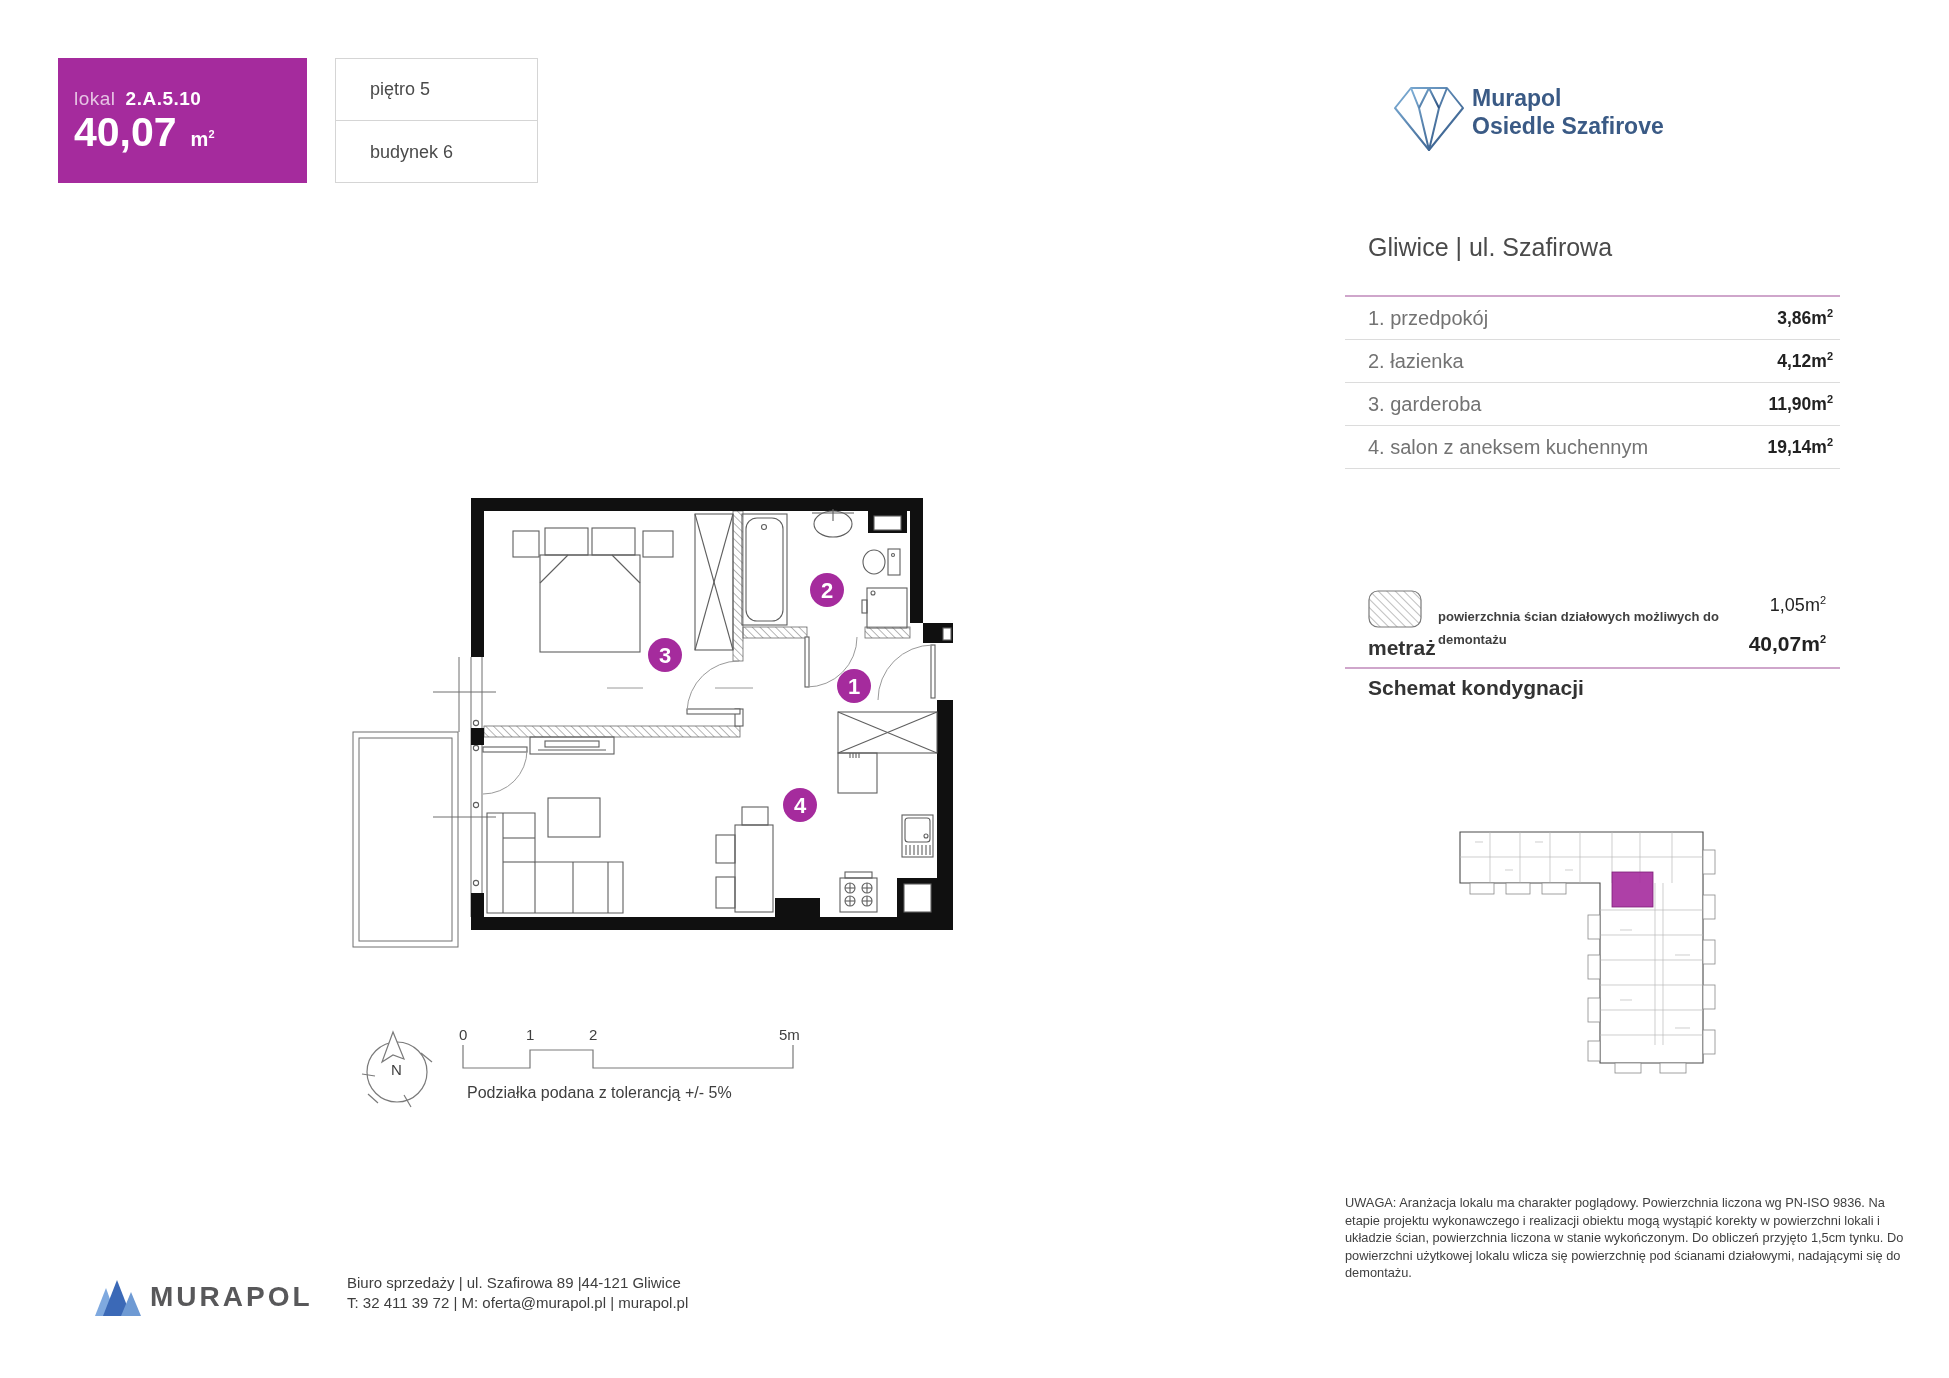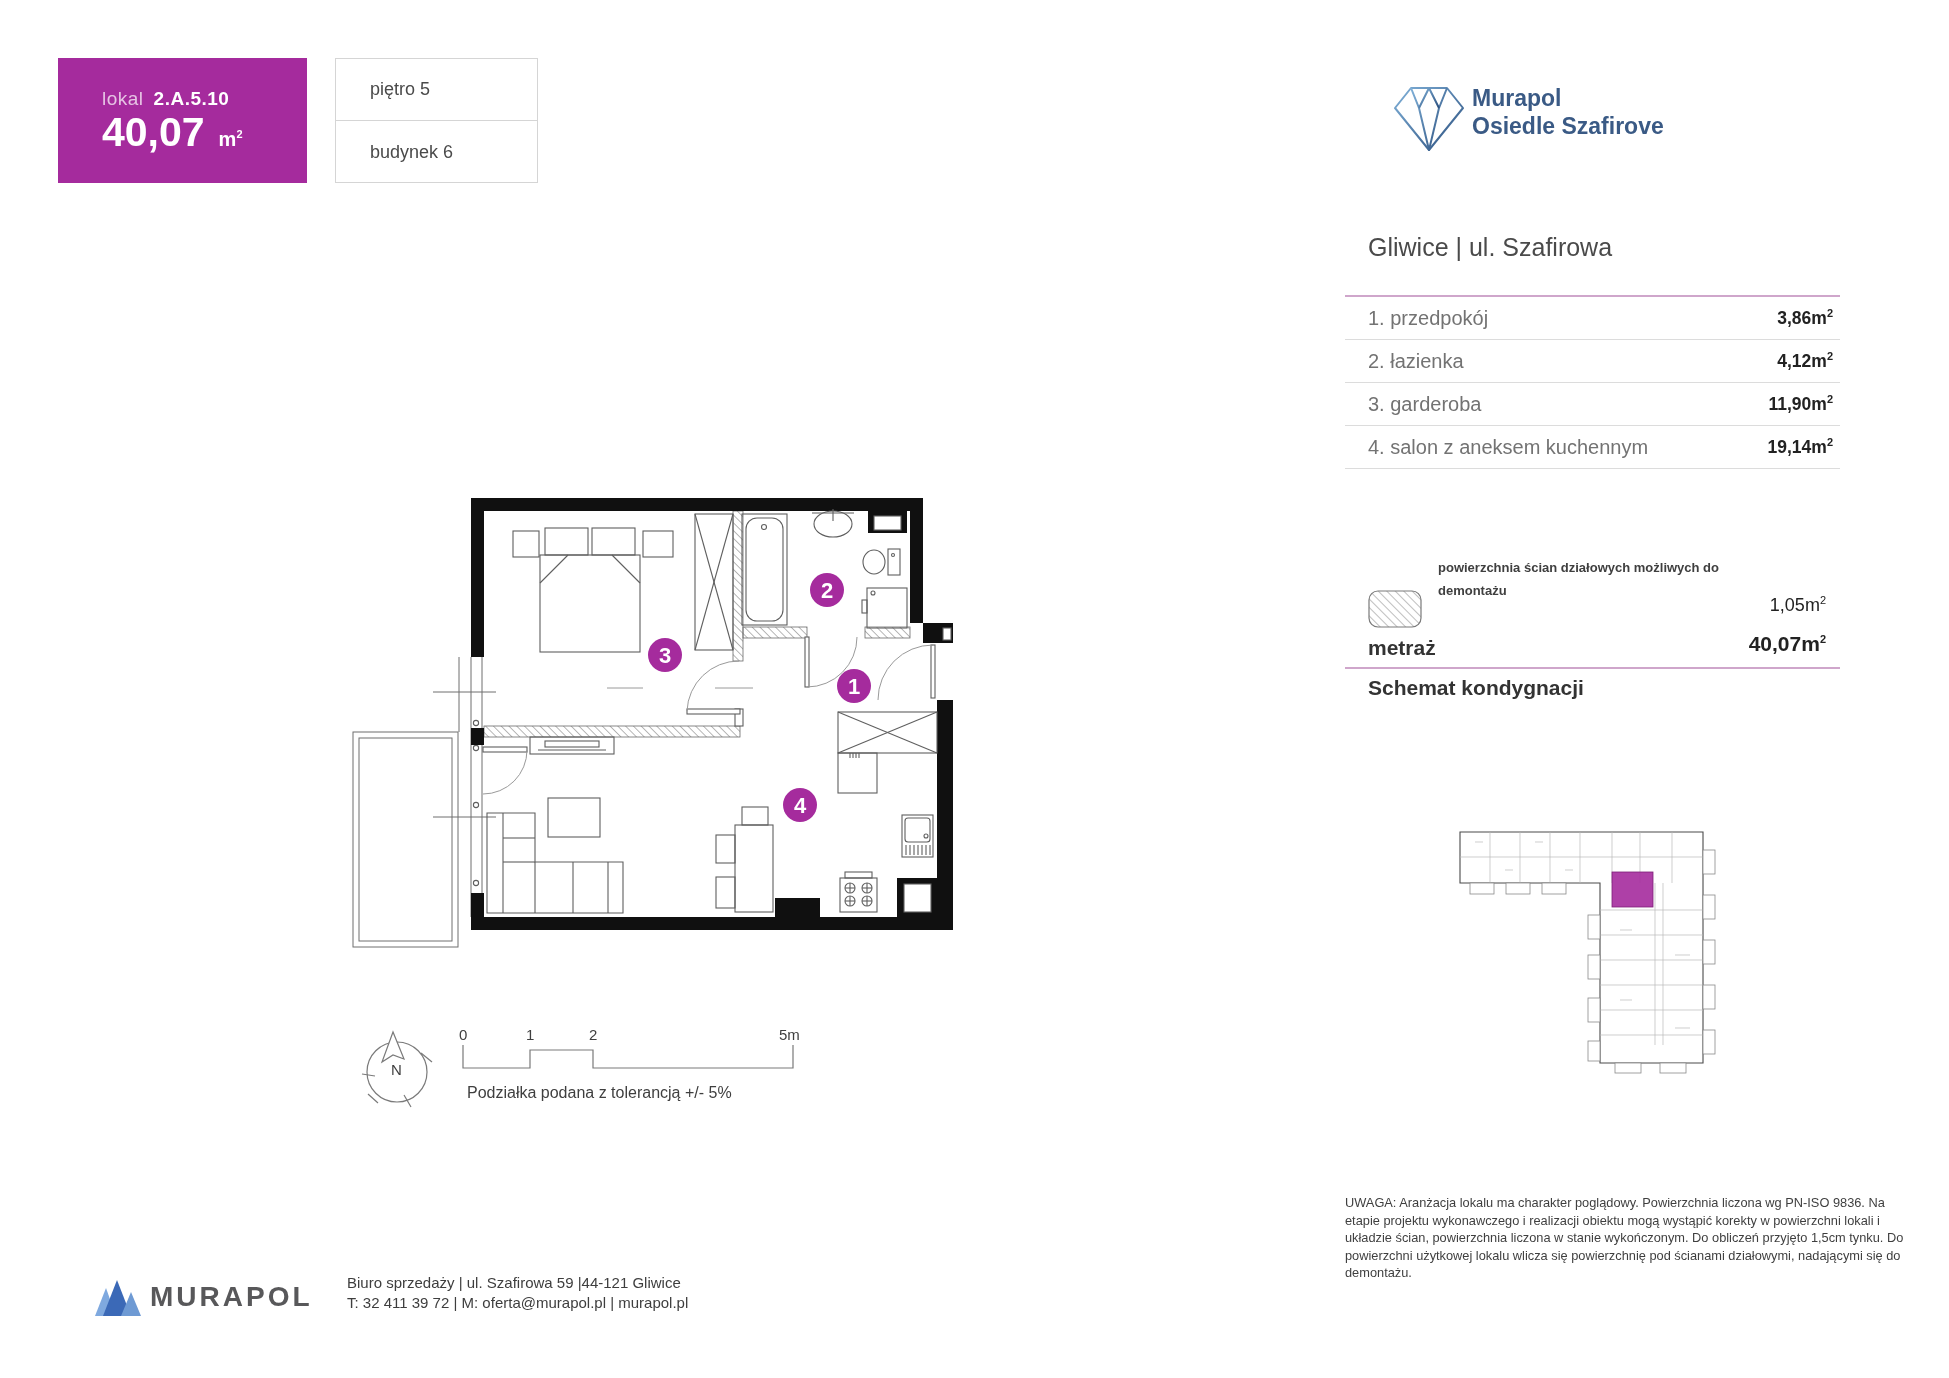--- a/index.html
+++ b/index.html
@@ -2,21 +2,21 @@
 <html style="--accent: #A52B9D; --logo-blue: #3A5A85;"><head>
 <meta charset="utf-8">
 <style>
   html,body{margin:0;padding:0;background:#fff;}
   .page{position:relative;width:1949px;height:1378px;background:#ffffff;
         font-family:"Liberation Sans", sans-serif;color:#3f3f3f;overflow:hidden;}
   .abs{position:absolute;}
 
   
   .lokal-box{left:58px;top:58px;width:249px;height:125px;background:var(--accent,#A52B9D);
-             display:flex;flex-direction:column;justify-content:center;padding-left:44px;box-sizing:border-box;}
+             display:flex;flex-direction:column;justify-content:center;padding-left:16px;box-sizing:border-box;}
   .lokal-line1{font-size:19px;letter-spacing:.5px;}
   .lokal-word{color:rgba(255,255,255,.72);}
   .lokal-code{color:#fff;font-weight:bold;margin-left:10px;}
   .lokal-line2{color:#fff;font-weight:bold;font-size:41px;margin-top:2px;line-height:1;}
   .lokal-m2{font-size:20px;font-weight:bold;margin-left:14px;}
   .hdr-cells{left:307px;top:58px;width:203px;height:125px;border:1px solid #d5d5d5;box-sizing:border-box;margin-left:28px;}
   .hdr-cell{height:62px;display:flex;align-items:center;padding-left:34px;font-size:18px;color:#4a4a4a;box-sizing:border-box;}
   .hdr-cell.first{border-bottom:1px solid #d5d5d5;}
 
   
@@ -25,21 +25,21 @@
 
   
   .rooms-table{left:1345px;top:295px;width:495px;border-top:2px solid #cfa6cb;}
   .room-row{display:flex;justify-content:space-between;align-items:center;height:43px;
             border-bottom:1px solid #dcdcdc;padding:0 0 0 23px;box-sizing:border-box;}
   .room-label{font-size:20px;color:#737373;}
   .room-value{font-size:17.5px;font-weight:bold;color:#222;padding-right:7px;}
   .sup{font-size:11px;}
 
   
-  .legend-text{left:1438px;top:557px;width:300px;font-size:13px;font-weight:600;line-height:1.75;color:#3f3f3f;}
+  .legend-text{left:1438px;top:606px;width:300px;font-size:13px;font-weight:600;line-height:1.75;color:#3f3f3f;}
   .legend-value{left:1650px;top:594px;width:183px;text-align:right;font-size:18px;font-weight:normal;color:#222;padding-right:7px;box-sizing:border-box;}
   .metraz-label{left:1368px;top:636px;font-size:21px;font-weight:bold;color:#333;}
   .metraz-value{left:1650px;top:632px;width:183px;text-align:right;font-size:21px;font-weight:bold;color:#222;padding-right:7px;box-sizing:border-box;}
   .pink-line{left:1345px;top:667px;width:495px;height:0;border-top:2px solid #cfa6cb;}
   .schemat-label{left:1368px;top:676px;font-size:21px;font-weight:bold;color:#333;}
 
   
   .disclaimer{left:1345px;top:1194px;width:566px;font-size:12.8px;line-height:17.6px;color:#3f3f3f;}
 
   
@@ -389,17 +389,17 @@
 
   <div class="abs disclaimer">UWAGA: Aranżacja lokalu ma charakter poglądowy. Powierzchnia liczona wg PN-ISO 9836. Na etapie projektu wykonawczego i realizacji obiektu mogą wystąpić korekty w powierzchni lokali i układzie ścian, powierzchnia liczona w stanie wykończonym. Do obliczeń przyjęto 1,5cm tynku. Do powierzchni użytkowej lokalu wlicza się powierzchnię pod ścianami działowymi, nadającymi się do demontażu.</div>
 
   <svg class="abs" style="left:93px;top:1278px;" width="52" height="40" viewBox="0 0 52 40">
     <polygon points="2,38 13,10 23,38" fill="#7FA9DF"></polygon>
     <polygon points="10,38 24,2 38,38" fill="#3B69B7"></polygon>
     <polygon points="28,38 38,14 48,38" fill="#6E9AD4"></polygon>
   </svg>
   <div class="abs footer-brand">MURAPOL</div>
   <div class="abs footer-address">
-    <div>Biuro sprzedaży | ul. Szafirowa 59 |44-121 Gliwice</div>
+    <div>Biuro sprzedaży | ul. Szafirowa 89 |44-121 Gliwice</div>
     <div>T: 32 411 39 72 | M: oferta@murapol.pl | murapol.pl</div>
   </div>
 
 </div>
 
 </body></html>

